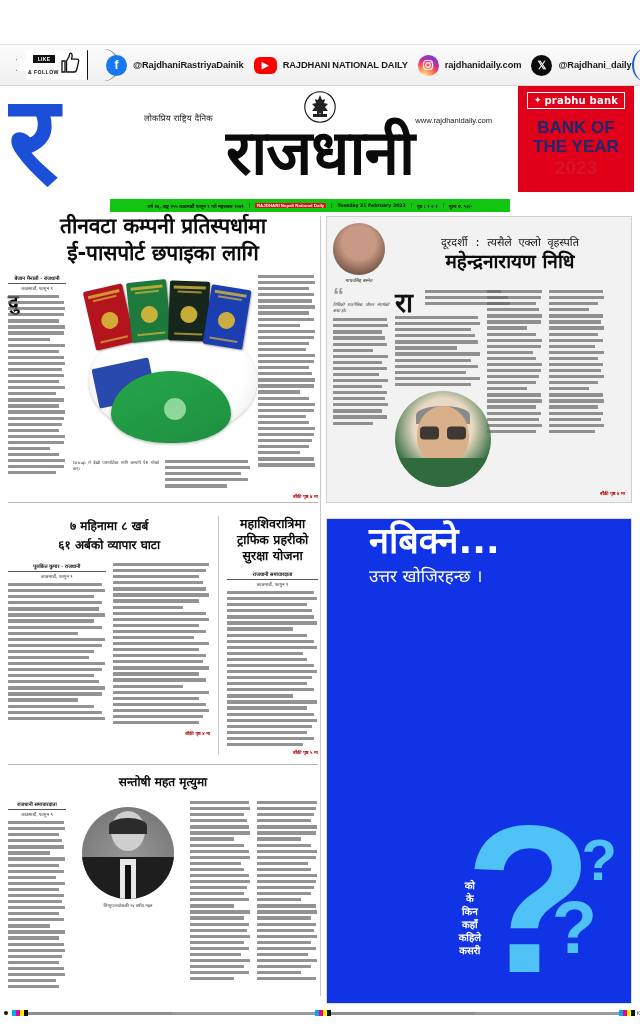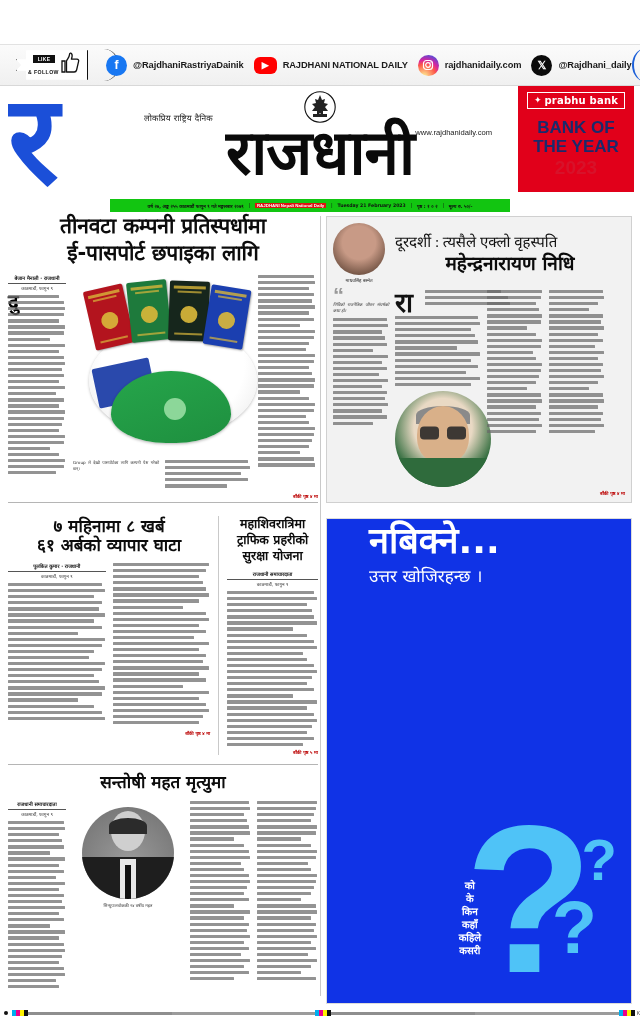--- a/index.html
+++ b/index.html
@@ -66,21 +66,21 @@
   
   .masthead{position:absolute;left:0;top:86px;width:640px;height:112px;}
   .mast-r{
     position:absolute;left:8px;top:-2px;width:130px;height:118px;
     color:#1B4FD8;font-size:124px;line-height:112px;font-weight:700;
     font-family:"DejaVu Sans",sans-serif;overflow:hidden;
   }
   .mast-center{position:absolute;left:140px;top:4px;width:360px;text-align:center;}
   .mast-tagline{font-size:8.4px;color:#1a1a1a;position:absolute;left:4px;top:22px;
     font-family:"DejaVu Sans",sans-serif;letter-spacing:.2px;}
-  .mast-web{font-size:7.6px;color:#1a1a1a;position:absolute;right:8px;top:38px;
+  .mast-web{font-size:7.6px;color:#1a1a1a;position:absolute;right:8px;top:26px;
     font-family:"Liberation Sans",sans-serif;text-align:right;}
   .mast-emblem{position:absolute;left:50%;transform:translateX(-50%);top:0px;width:34px;height:34px;}
   .mast-title{
     font-family:"DejaVu Sans",sans-serif;font-weight:700;font-size:62px;line-height:66px;
     color:#0a0a0a;letter-spacing:-1px;margin-top:30px;
   }
   .prabhu{
     position:absolute;right:6px;top:0px;width:116px;height:106px;background:#E1001A;
     display:flex;flex-direction:column;align-items:center;padding-top:6px;box-sizing:border-box;
   }
@@ -118,21 +118,21 @@
     font-family:"DejaVu Sans",sans-serif;border-bottom:.8px solid #555;padding-bottom:2px;}
   .byline2{font-size:4.6px;color:#333;text-align:center;font-family:"DejaVu Sans",sans-serif;margin-top:1px;}
   .tline{height:3.2px;background:#6a6a6a;margin-bottom:2.9px;border-radius:.5px;opacity:.72;}
   .tline.s1{width:96%;}.tline.s2{width:88%;}.tline.s3{width:99%;}.tline.s4{width:72%;}
   .tline.s5{width:93%;}.tline.s6{width:83%;}
 
   .contnote{font-size:4.6px;color:#b00;text-align:right;font-weight:700;
     font-family:"DejaVu Sans",sans-serif;margin-top:3px;}
 
   .sub-h{
-    font-family:"DejaVu Sans",sans-serif;font-weight:700;font-size:17px;line-height:21px;
+    font-family:"DejaVu Sans",sans-serif;font-weight:700;font-size:12px;line-height:21px;
     text-align:center;color:#0c0c0c;
   }
   .sub-h.sm{font-size:12.5px;line-height:16px;}
 
   
   .passport-art{position:relative;width:200px;height:175px;margin:4px auto 0;}
   .plate{position:absolute;left:16px;top:46px;width:168px;height:112px;border-radius:50%;
     background:radial-gradient(ellipse at 50% 35%,#ffffff 60%,#e4e4e4 100%);
     box-shadow:0 1px 3px rgba(0,0,0,.25);}
   .pp{position:absolute;width:40px;height:60px;border-radius:2px;box-shadow:1px 1px 2px rgba(0,0,0,.35);}
@@ -148,21 +148,21 @@
     background:#9fe2a8;opacity:.85;}
   .blue-doc{position:absolute;left:22px;top:84px;width:58px;height:40px;background:#1f3fa8;
     transform:rotate(-12deg);border-radius:2px;opacity:.95;}
 
   .caption{font-size:4.2px;line-height:5.6px;color:#333;text-align:justify;
     font-family:"DejaVu Sans",sans-serif;}
 
   
   .feature{position:absolute;left:318px;top:0;width:306px;}
   .feat-box{border:1px solid #d0d0d0;background:#f2f2f2;padding:6px;box-sizing:border-box;}
-  .feat-kicker{font-family:Liberation Serif, serif;font-size:15px;text-align:left;color:#111;}
+  .feat-kicker{font-family:Liberation Mono, monospace;font-size:11px;text-align:center;color:#111;}
   .feat-title{font-family:"DejaVu Sans",sans-serif;font-weight:700;font-size:19px;line-height:24px;
     text-align:center;color:#0b0b0b;}
   .author-badge{width:52px;height:52px;border-radius:50%;overflow:hidden;background:#b9a9a2;}
   .author-name{font-size:4.6px;text-align:center;color:#222;margin-top:2px;
     font-family:"DejaVu Sans",sans-serif;}
   .dropcap{font-family:"DejaVu Sans",sans-serif;font-weight:700;font-size:27px;line-height:26px;color:#111;}
   .quotemark{font-size:22px;color:#999;line-height:12px;font-weight:700;}
   .portrait{width:96px;height:96px;border-radius:50%;overflow:hidden;position:relative;
     background:radial-gradient(circle at 50% 38%,#e9d9c4 0 38%,#2f6b3c 70%,#24552f 100%);}
   .portrait .face{position:absolute;left:50%;top:46%;transform:translate(-50%,-50%);

